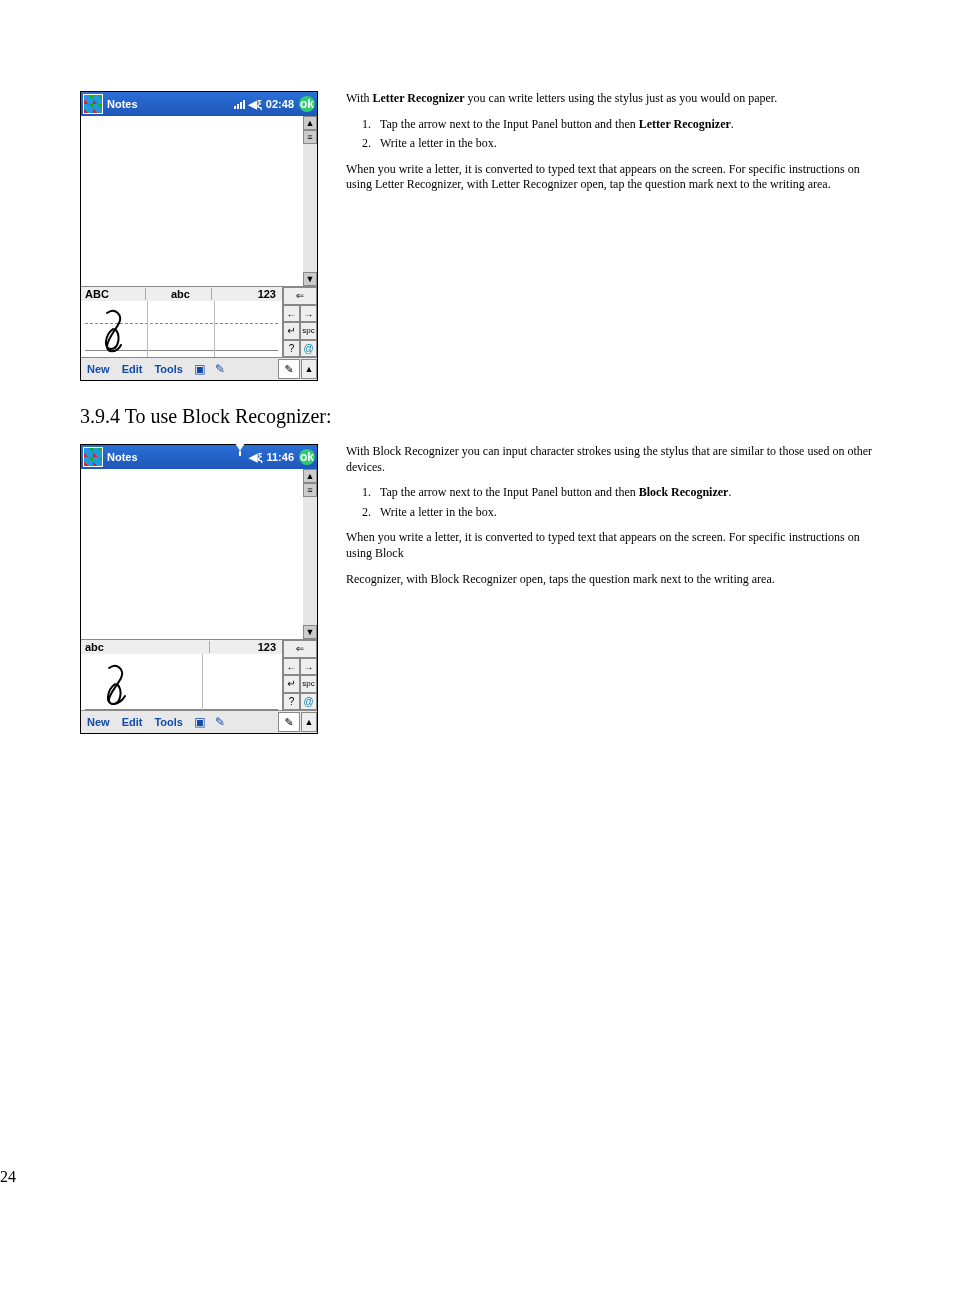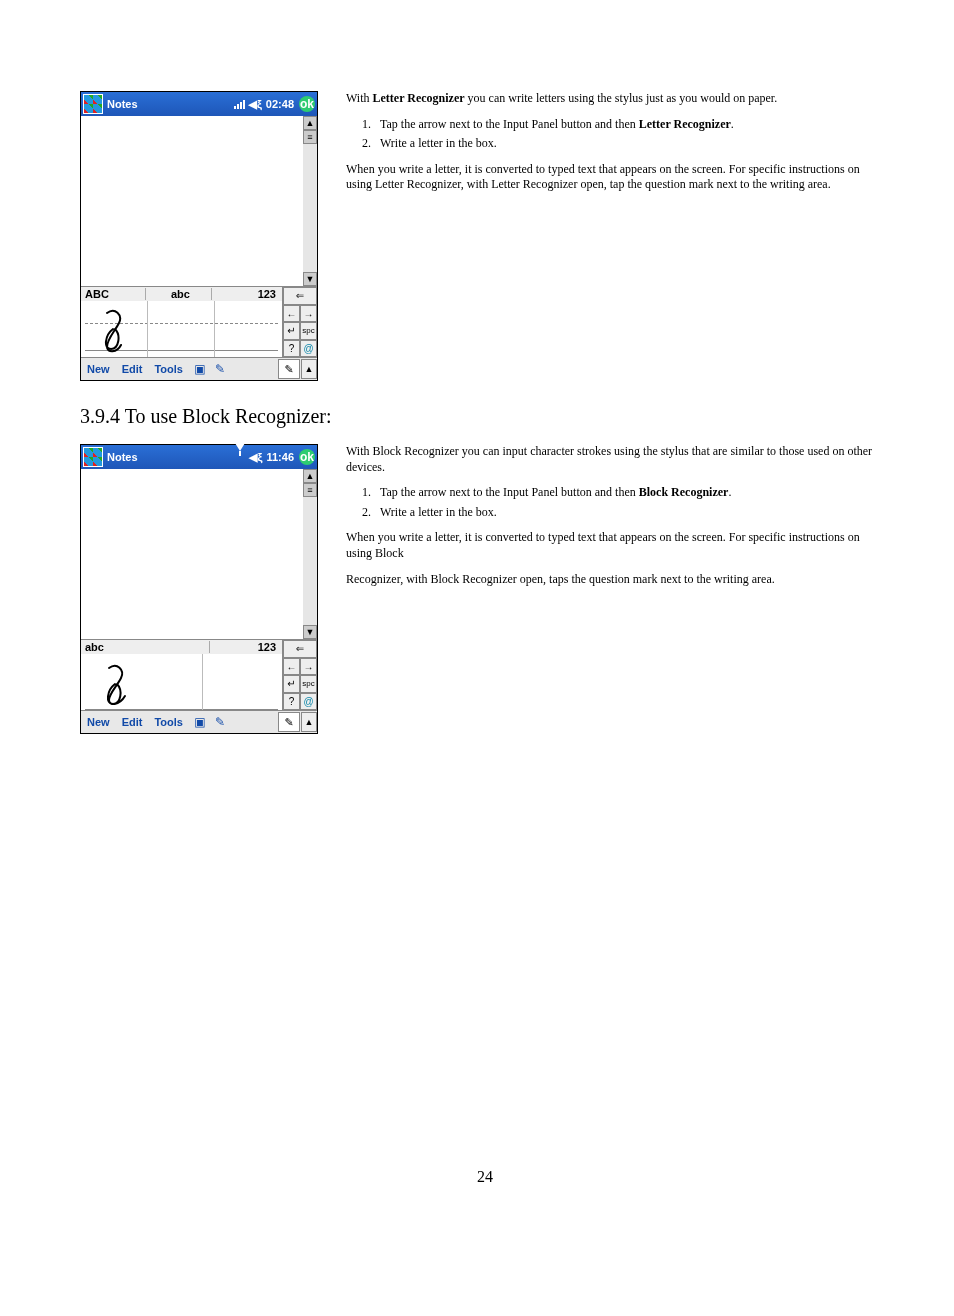--- a/index.html
+++ b/index.html
@@ -33,23 +33,22 @@
   ol li { padding-left: 6px; margin-bottom: 4px; }
   h2.sect {
     font-size: 20px;
     font-weight: normal;
     margin: 24px 0 16px 0;
   }
   .page-num {
     position: absolute;
     bottom: 130px;
     left: 0; right: 0;
-    text-align: center;
+    text-align: left;
     font-size: 16px;
-    margin-left: 16px;
   }
 
   
   .pda {
     width: 236px;
     border: 1px solid #000;
     background: #fff;
     font-family: Tahoma, Arial, sans-serif;
     font-size: 11px;
   }

